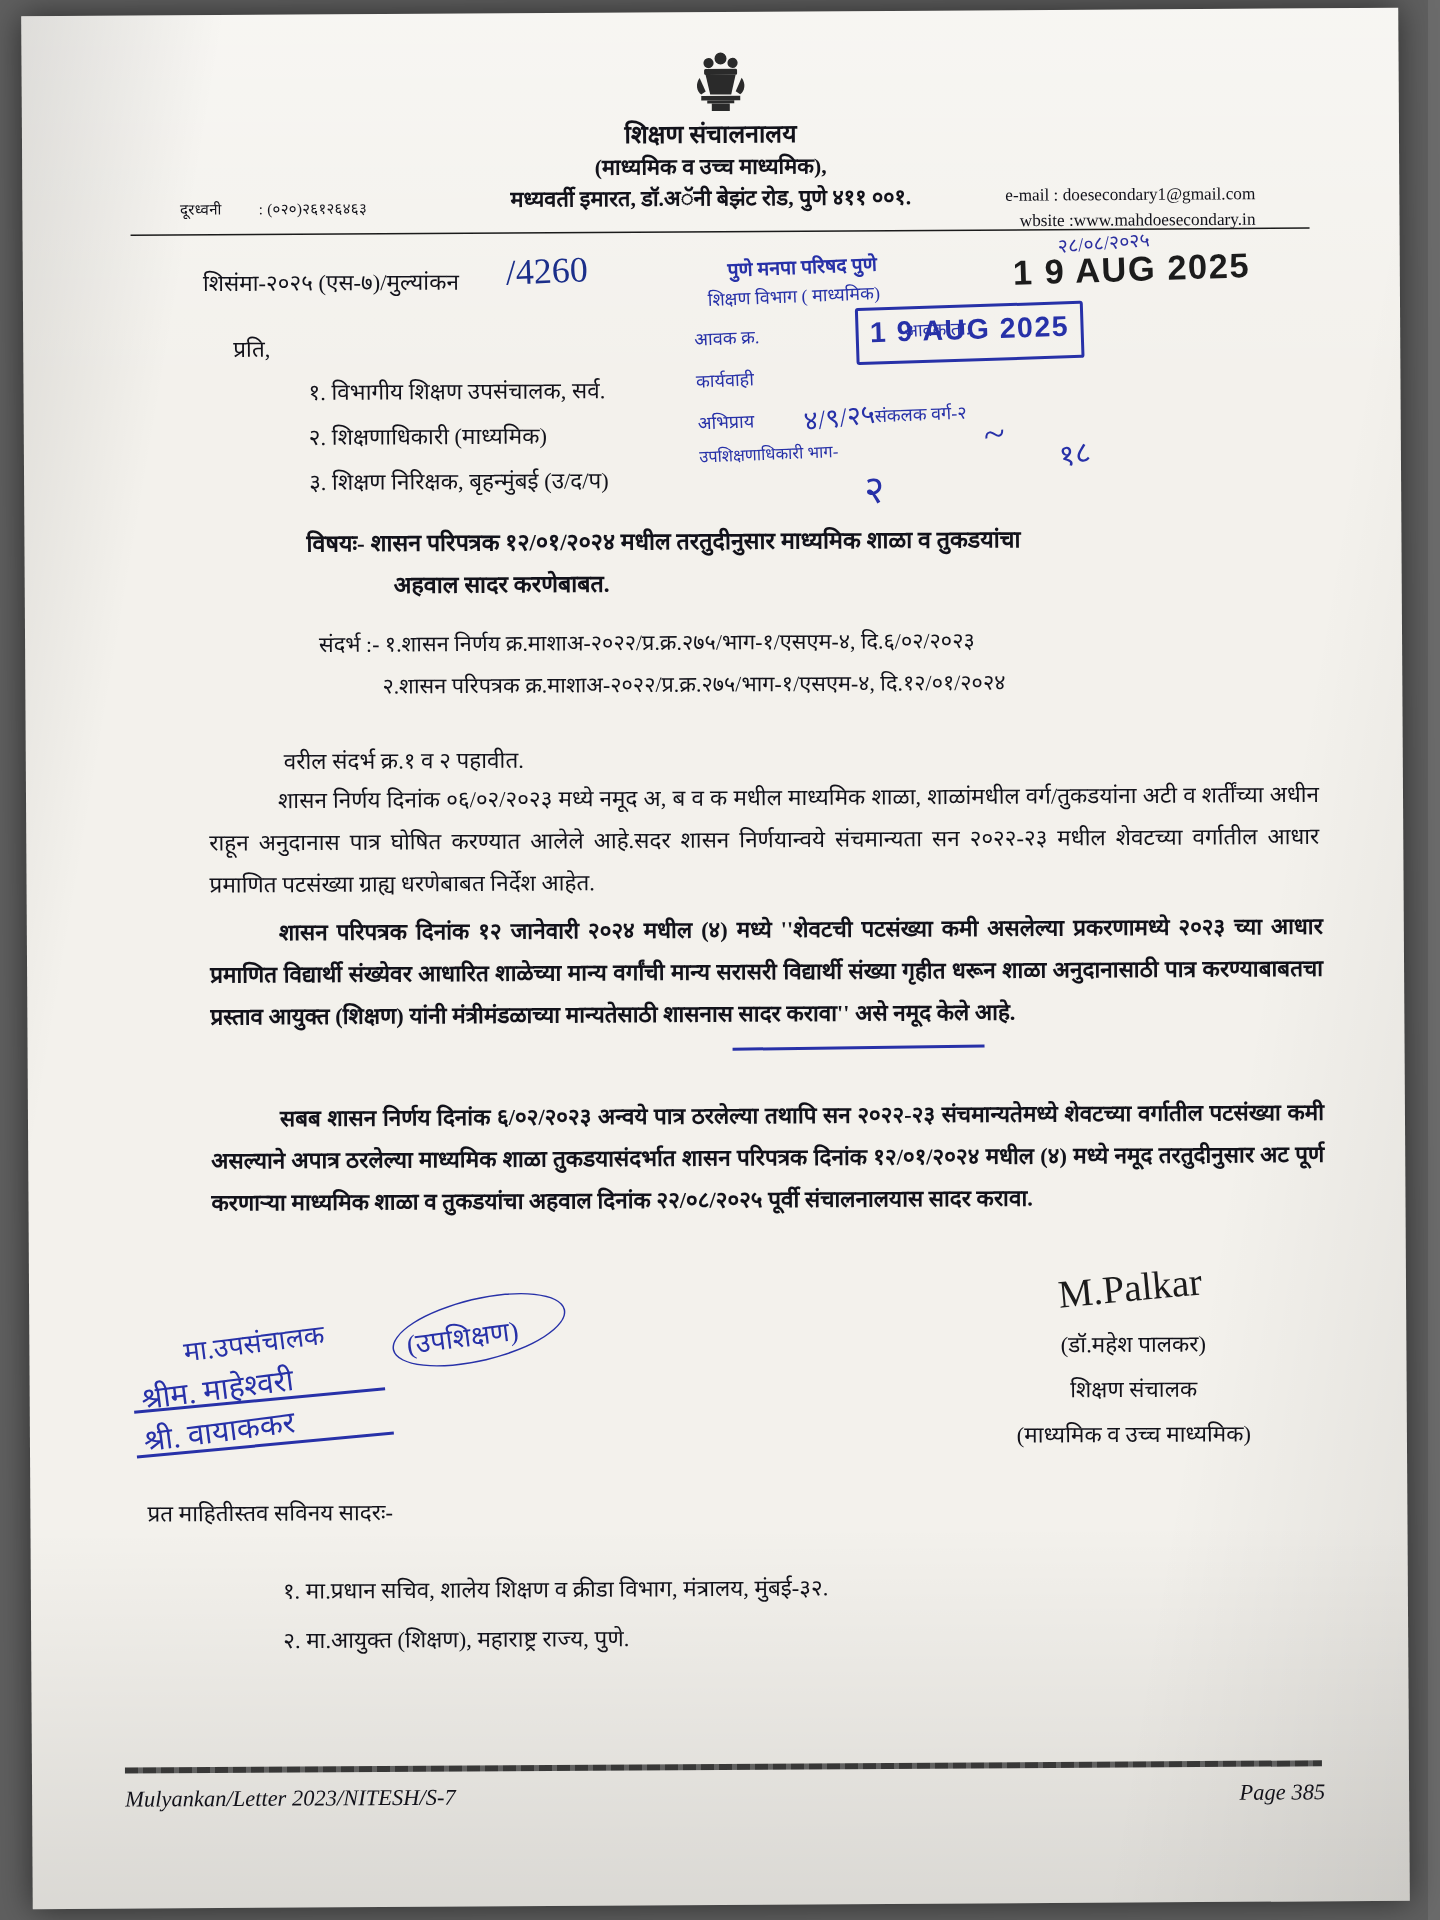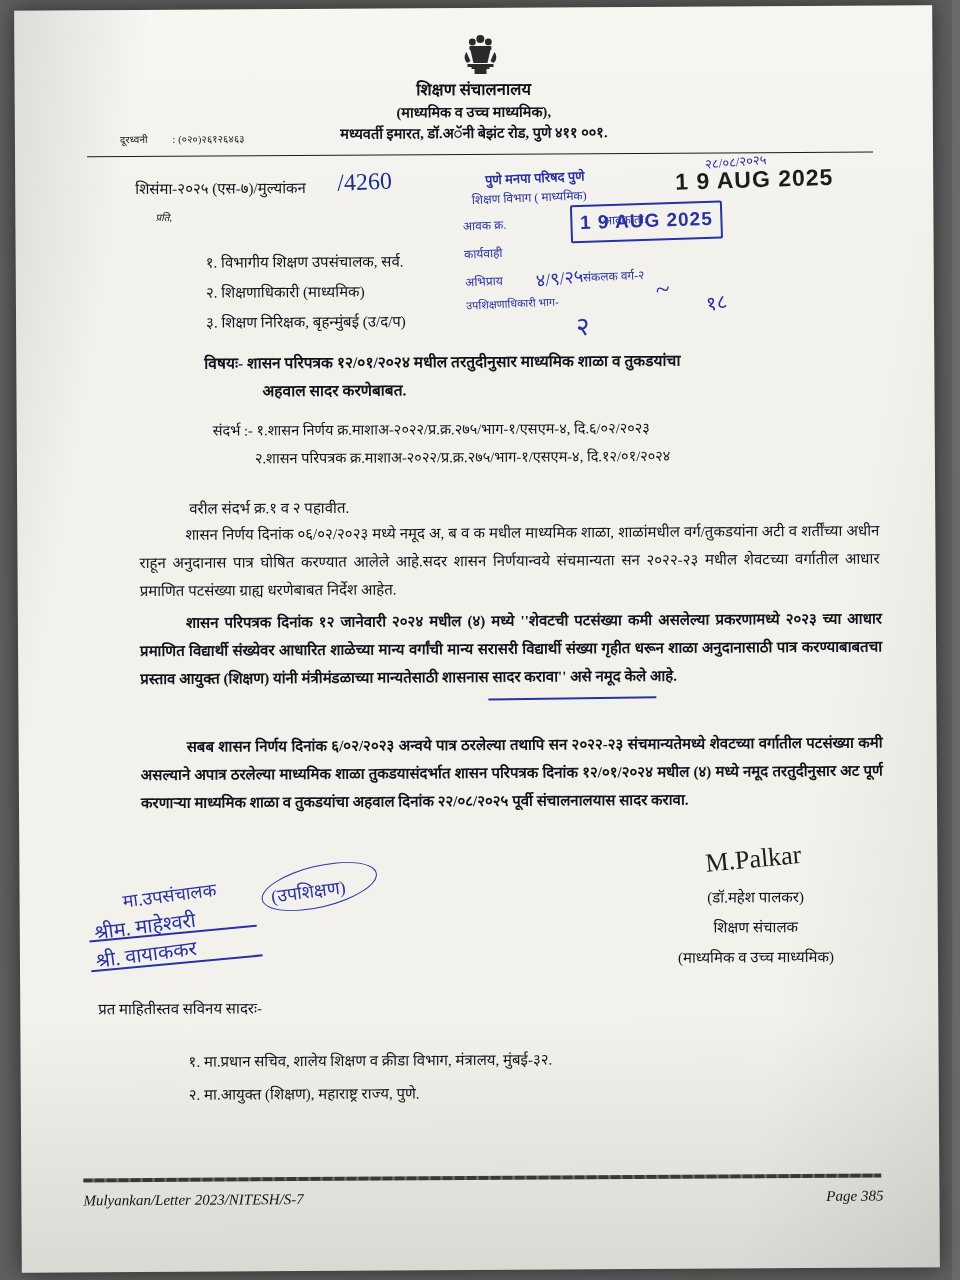--- a/index.html
+++ b/index.html
@@ -184,23 +184,22 @@
     position: absolute;
     color: #2731a8;
     font-family: "Liberation Serif", serif;
     pointer-events: none;
   }
 
   
   .to-label {
     position: absolute;
     left: 140px;
-    top: 200px;
-    font-size: 10px;
-    font-style: italic;
+    top: 212px;
+    font-size: 15px;
   }
   .to-list {
     position: absolute;
     left: 190px;
     top: 238px;
     font-size: 15px;
     line-height: 2.0;
   }
   .to-list div { white-space: nowrap; }
 
@@ -351,20 +350,24 @@
           </g>
         </svg>
       </div>
 
       <div class="hdr">
         <div class="l1">शिक्षण संचालनालय</div>
         <div class="l2">(माध्यमिक व उच्च माध्यमिक),</div>
         <div class="l3">मध्यवर्ती इमारत, डॉ.अॅनी बेझंट रोड, पुणे ४११ ००१.</div>
       </div>
 
+      <div class="email-block">
+        <div>e-mail :  doesecondary1@gmail.com</div>
+        <div>wbsite :www.mahdoesecondary.in</div>
+      </div>
 
       <div class="phone">
         <span>दूरध्वनी</span>
         <span class="pnum">: (०२०)२६१२६४६३</span>
       </div>
 
       <div class="rule"></div>
 
       <div class="refno">शिसंमा-२०२५ (एस-७)/मुल्यांकन</div>
       <div class="handwr-no">/4260</div>

